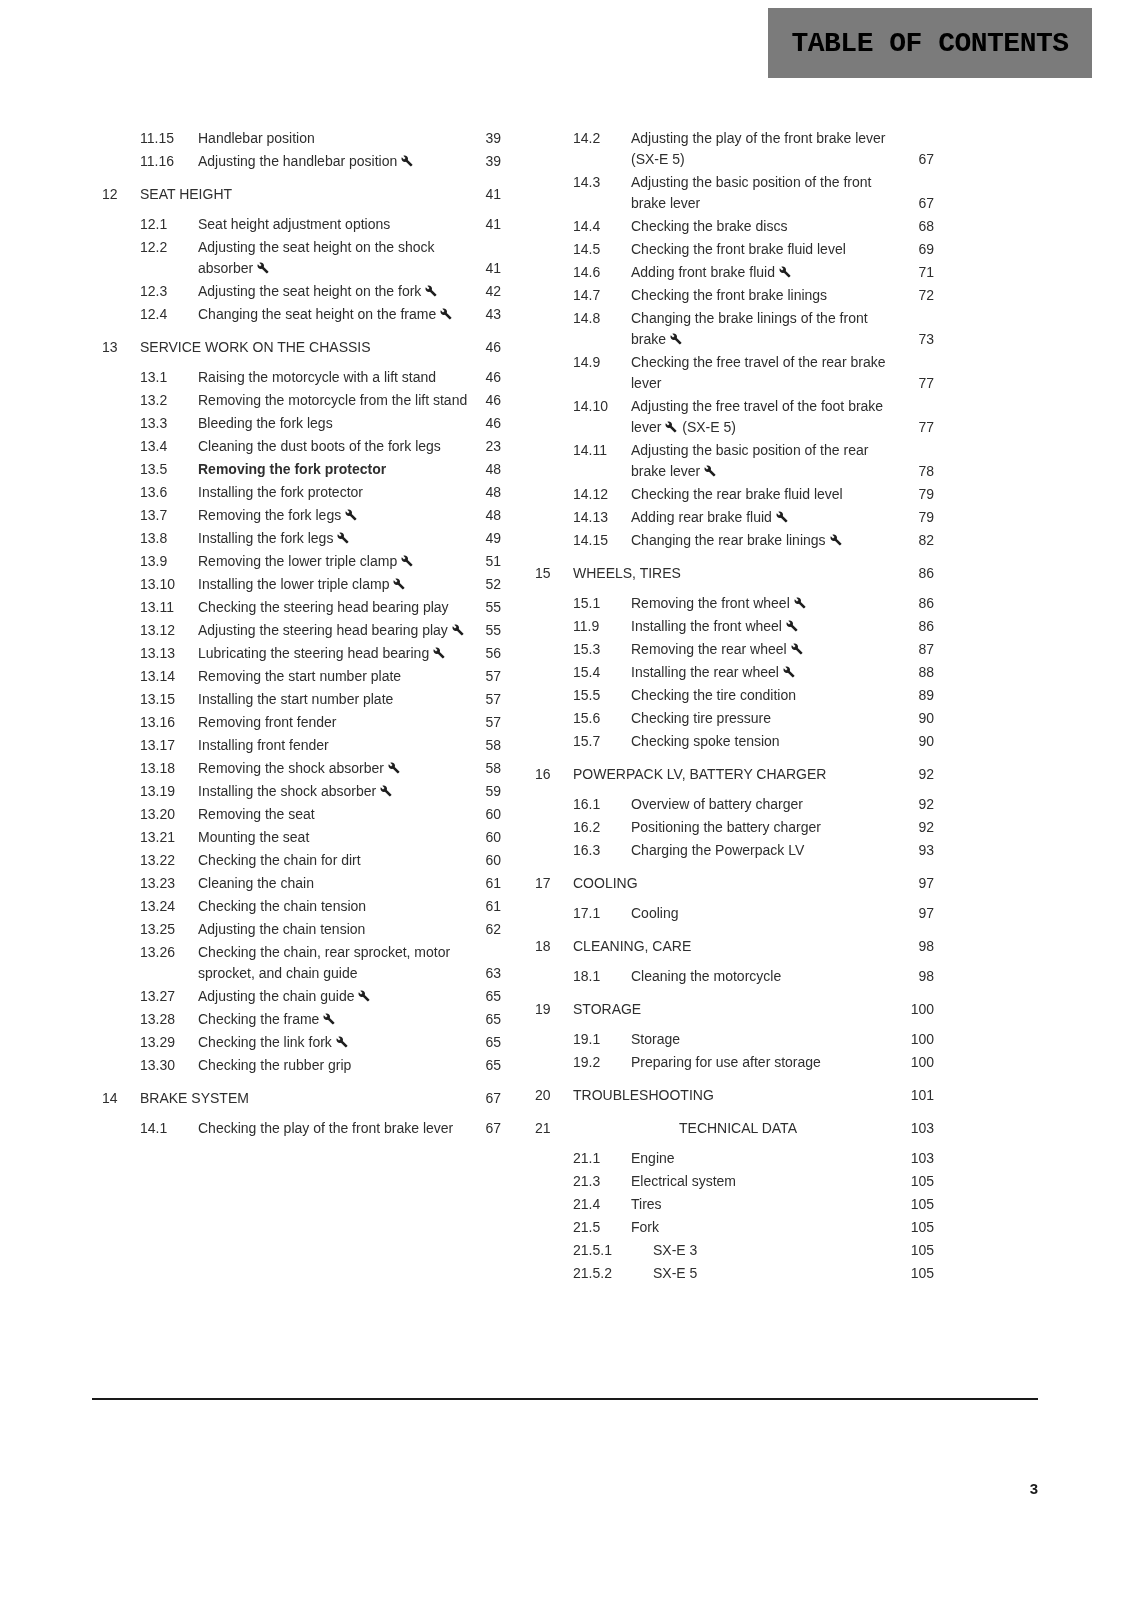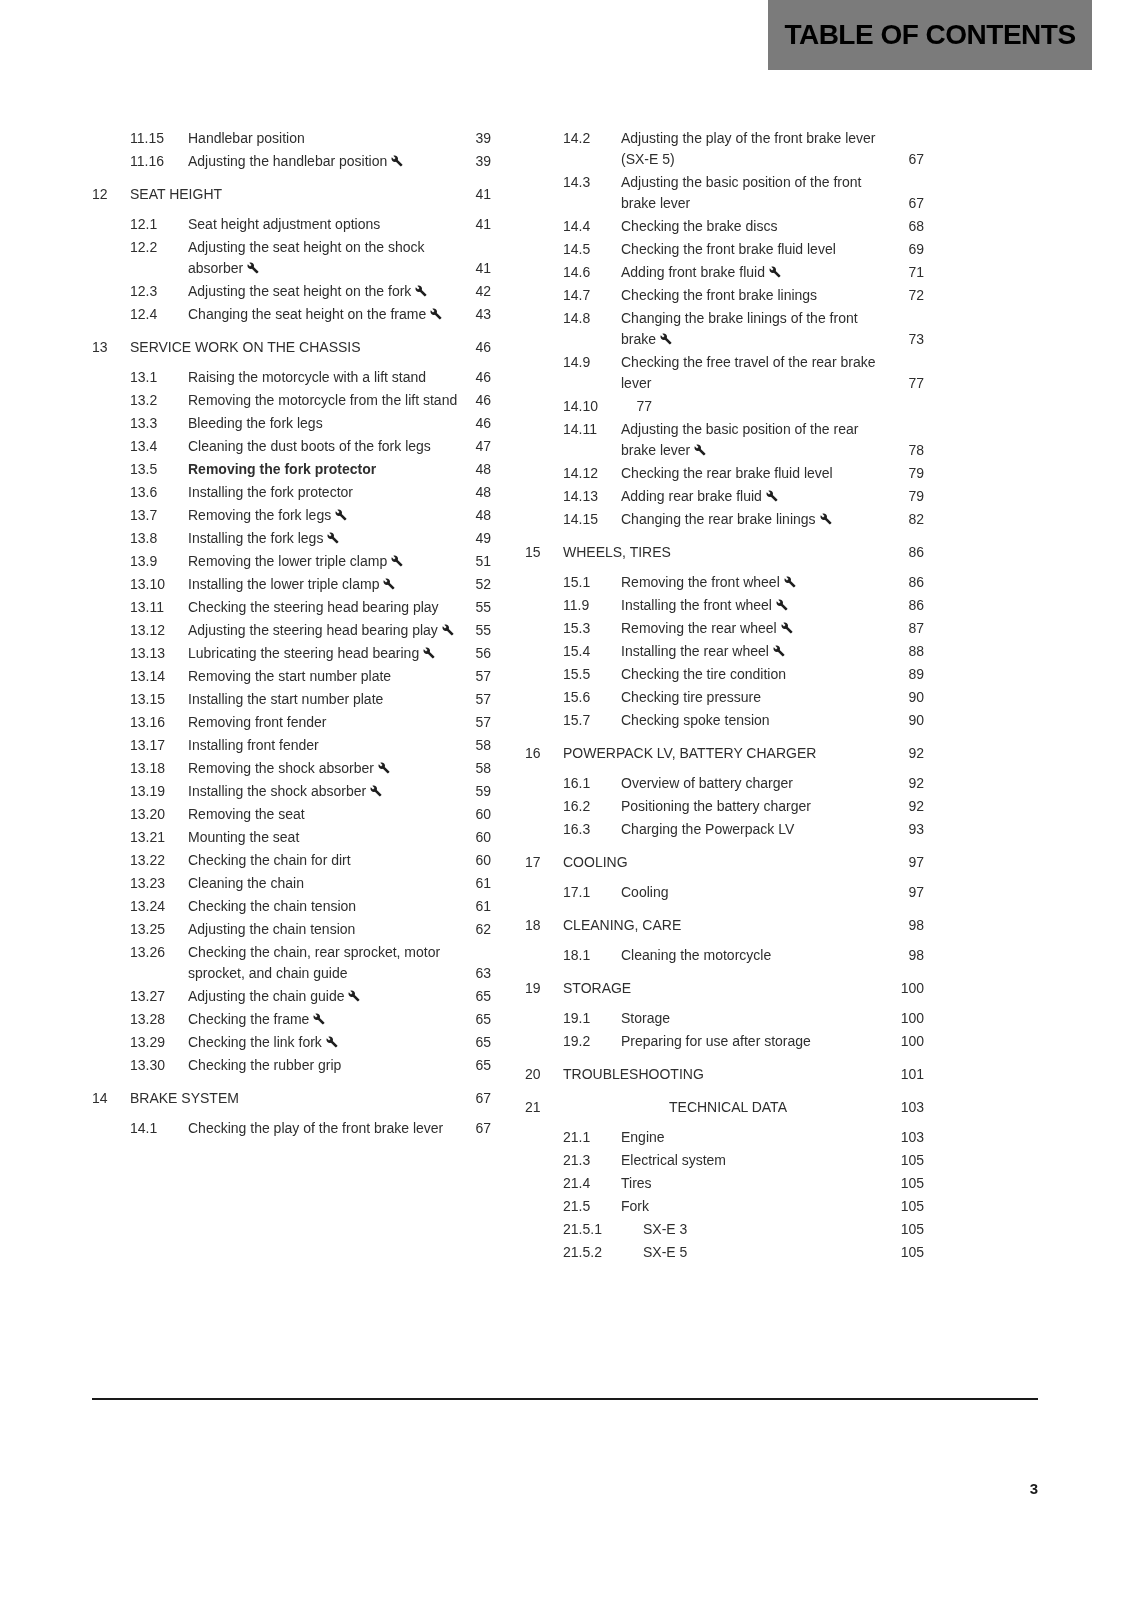--- a/index.html
+++ b/index.html
@@ -9,42 +9,43 @@
     height: 1600px;
     background: #ffffff;
     overflow: hidden;
     font-family: "Liberation Sans", sans-serif;
     color: #2e2e2e;
   }
 
   
   .header-bar {
     position: absolute;
-    top: 0;
+    top: 8px;
     right: 38px;
     width: 324px;
     height: 70px;
     background: #7b7b7b;
     display: flex;
     align-items: center;
     justify-content: center;
+    font-family: Liberation Mono, monospace;
   }
   .header-title {
     font-size: 28px;
     font-weight: bold;
     color: #000000;
     letter-spacing: -0.5px;
     white-space: nowrap;
   }
 
   
   .columns {
     position: absolute;
     top: 128px;
-    left: 92px;
+    left: 102px;
     width: 832px;
     display: flex;
     gap: 34px;
   }
   .col { width: 399px; }
 
   .row {
     display: flex;
     align-items: flex-start;
     margin-bottom: 2px;
@@ -172,21 +173,21 @@
           <span class="page-ref">46</span>
         </div>
         <div class="row lvl2">
           <span class="num">13.3</span>
           <span class="mid" style="height: 21px;"><span class="title">Bleeding the fork legs</span></span>
           <span class="page-ref">46</span>
         </div>
         <div class="row lvl2">
           <span class="num">13.4</span>
           <span class="mid" style="height: 21px;"><span class="title">Cleaning the dust boots of the fork legs</span></span>
-          <span class="page-ref">47</span>
+          <span class="page-ref">23</span>
         </div>
         <div class="row lvl2">
           <span class="num">13.5</span>
           <span class="mid" style="height: 21px; font-weight: bold;"><span class="title">Removing the fork protector</span></span>
           <span class="page-ref">48</span>
         </div>
         <div class="row lvl2">
           <span class="num">13.6</span>
           <span class="mid" style="height: 21px;"><span class="title">Installing the fork protector</span></span>
           <span class="page-ref">48</span>
@@ -384,20 +385,23 @@
               </svg></span></span>
           <span class="page-ref">73</span>
         </div>
         <div class="row lvl2">
           <span class="num">14.9</span>
           <span class="mid" style="height: 42px;"><span class="title">Checking the free travel of the rear brake lever</span></span>
           <span class="page-ref">77</span>
         </div>
         <div class="row lvl2">
           <span class="num">14.10</span>
+          <span class="mid" style="height: 42px;"><span class="title">Adjusting the free travel of the foot brake lever</span><span class="wrench-wrap"><svg viewBox="0 0 24 24" class="wrench">
+                <path d="M22.7 19l-9.1-9.1c.9-2.3.4-5-1.5-6.9-2-2-5-2.4-7.4-1.3L9 6 6 9 1.6 4.7C.4 7.1.9 10.1 2.9 12.1c1.9 1.9 4.6 2.4 6.9 1.5l9.1 9.1c.4.4 1 .4 1.4 0l2.3-2.3c.5-.4.5-1.1.1-1.4z"></path>
+              </svg></span><span> (SX-E 5)</span></span>
           <span class="page-ref">77</span>
         </div>
         <div class="row lvl2">
           <span class="num">14.11</span>
           <span class="mid" style="height: 42px;"><span class="title">Adjusting the basic position of the rear brake lever</span><span class="wrench-wrap"><svg viewBox="0 0 24 24" class="wrench">
                 <path d="M22.7 19l-9.1-9.1c.9-2.3.4-5-1.5-6.9-2-2-5-2.4-7.4-1.3L9 6 6 9 1.6 4.7C.4 7.1.9 10.1 2.9 12.1c1.9 1.9 4.6 2.4 6.9 1.5l9.1 9.1c.4.4 1 .4 1.4 0l2.3-2.3c.5-.4.5-1.1.1-1.4z"></path>
               </svg></span></span>
           <span class="page-ref">78</span>
         </div>
         <div class="row lvl2">

